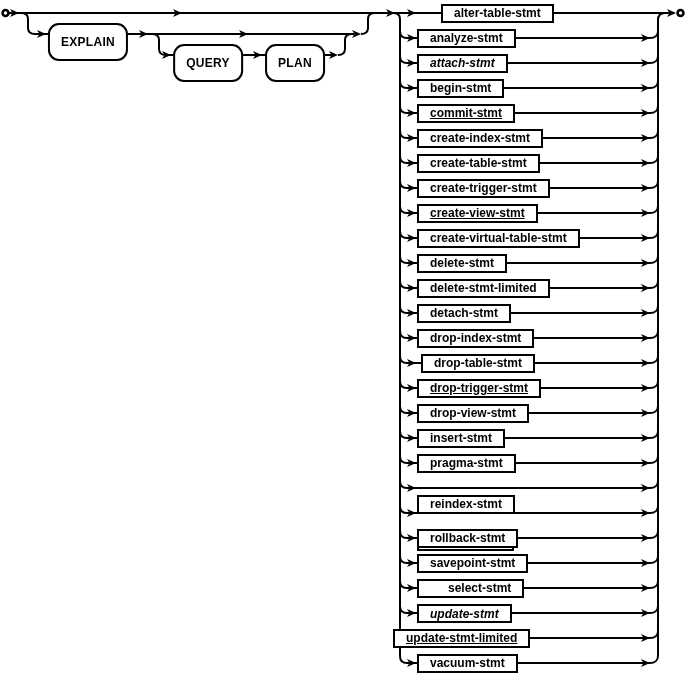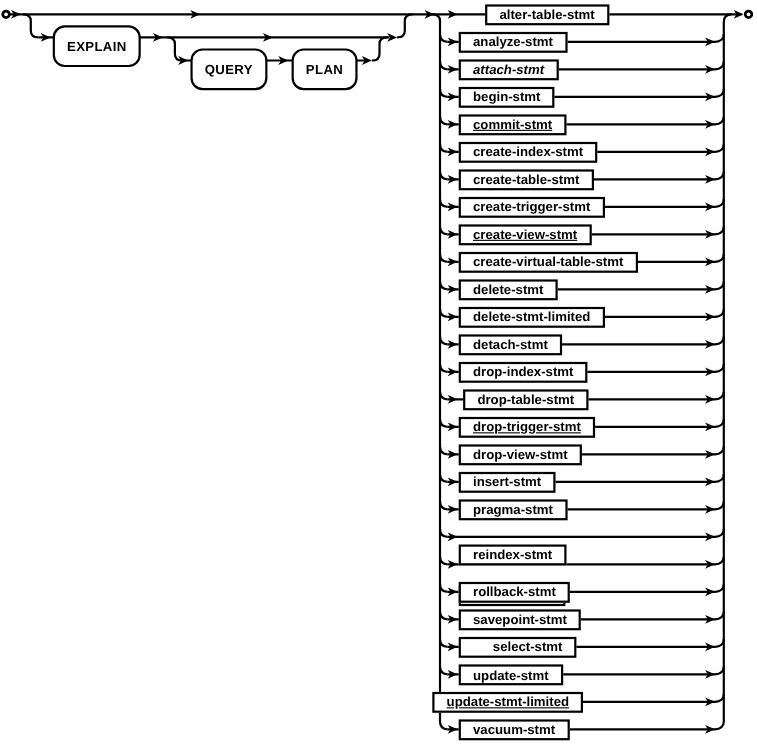--- a/index.html
+++ b/index.html
@@ -225,17 +225,17 @@
       <div class="node box" style="left: 421px; top: 353.5px;">drop-table-stmt</div>
       <div class="node box" style="left: 417px; top: 378.5px; text-decoration: underline;">drop-trigger-stmt</div>
       <div class="node box" style="left: 417px; top: 403.5px;">drop-view-stmt</div>
       <div class="node box" style="left: 417px; top: 428.5px;">insert-stmt</div>
       <div class="node box" style="left: 417px; top: 453.5px;">pragma-stmt</div>
       <div class="node box" style="left: 417px; top: 478.5px; margin-top: 16px;">reindex-stmt</div>
       <div class="node box" style="left: 417px; top: 532px;">release-stmt</div>
       <div class="node box" style="left: 417px; top: 528.5px;">rollback-stmt</div>
       <div class="node box" style="left: 417px; top: 553.5px;">savepoint-stmt</div>
       <div class="node box" style="left: 417px; top: 578.5px; padding-left: 29px;">select-stmt</div>
-      <div class="node box" style="left: 417px; top: 604px;">update-stmt</div>
+      <div class="node box" style="left: 417px; top: 604px; font-style: italic;">update-stmt</div>
       <div class="node box" style="left: 393px; top: 628.5px; text-decoration: underline;">update-stmt-limited</div>
       <div class="node box" style="left: 417px; top: 653.5px;">vacuum-stmt</div>
     </div>
 </div>
 
 </body></html>

